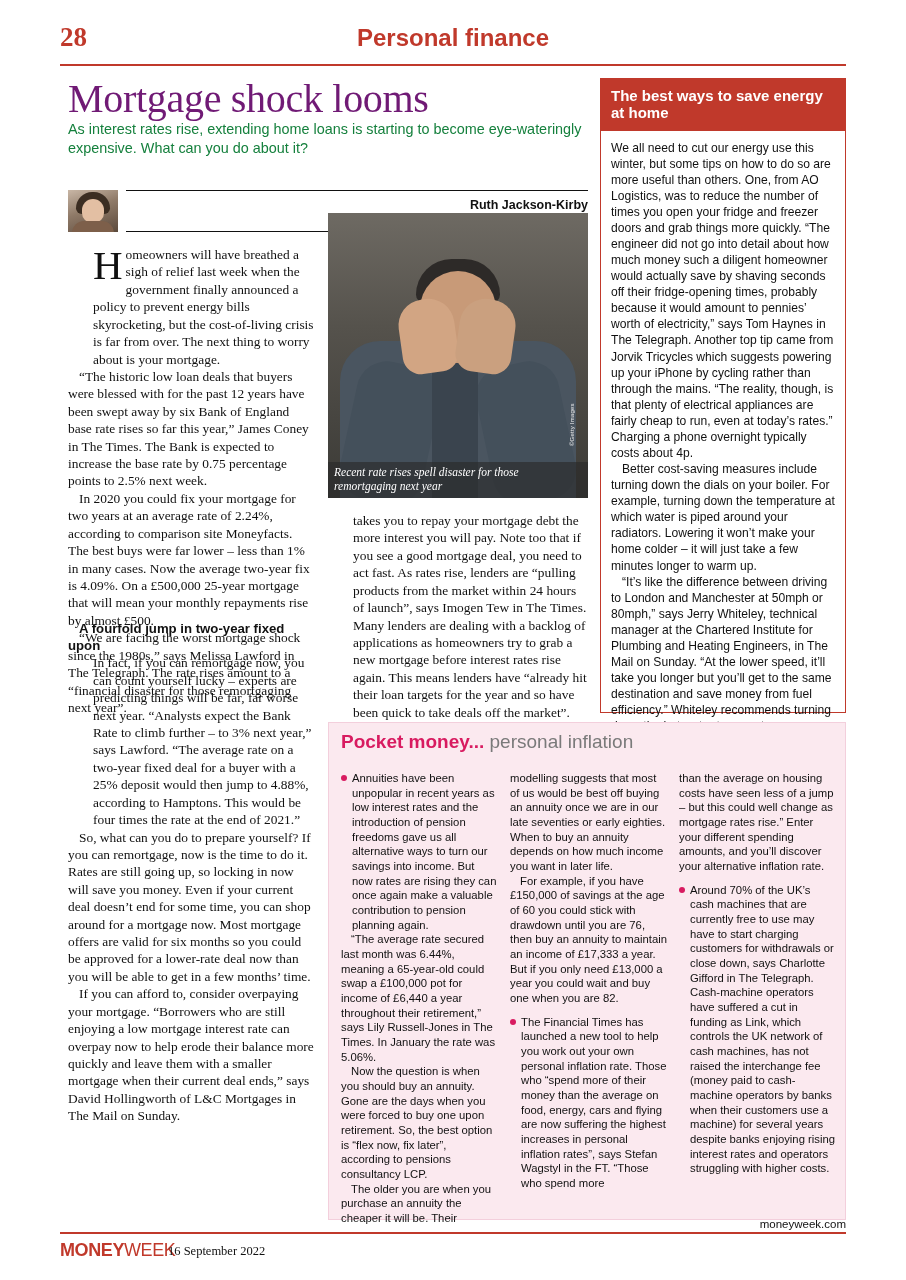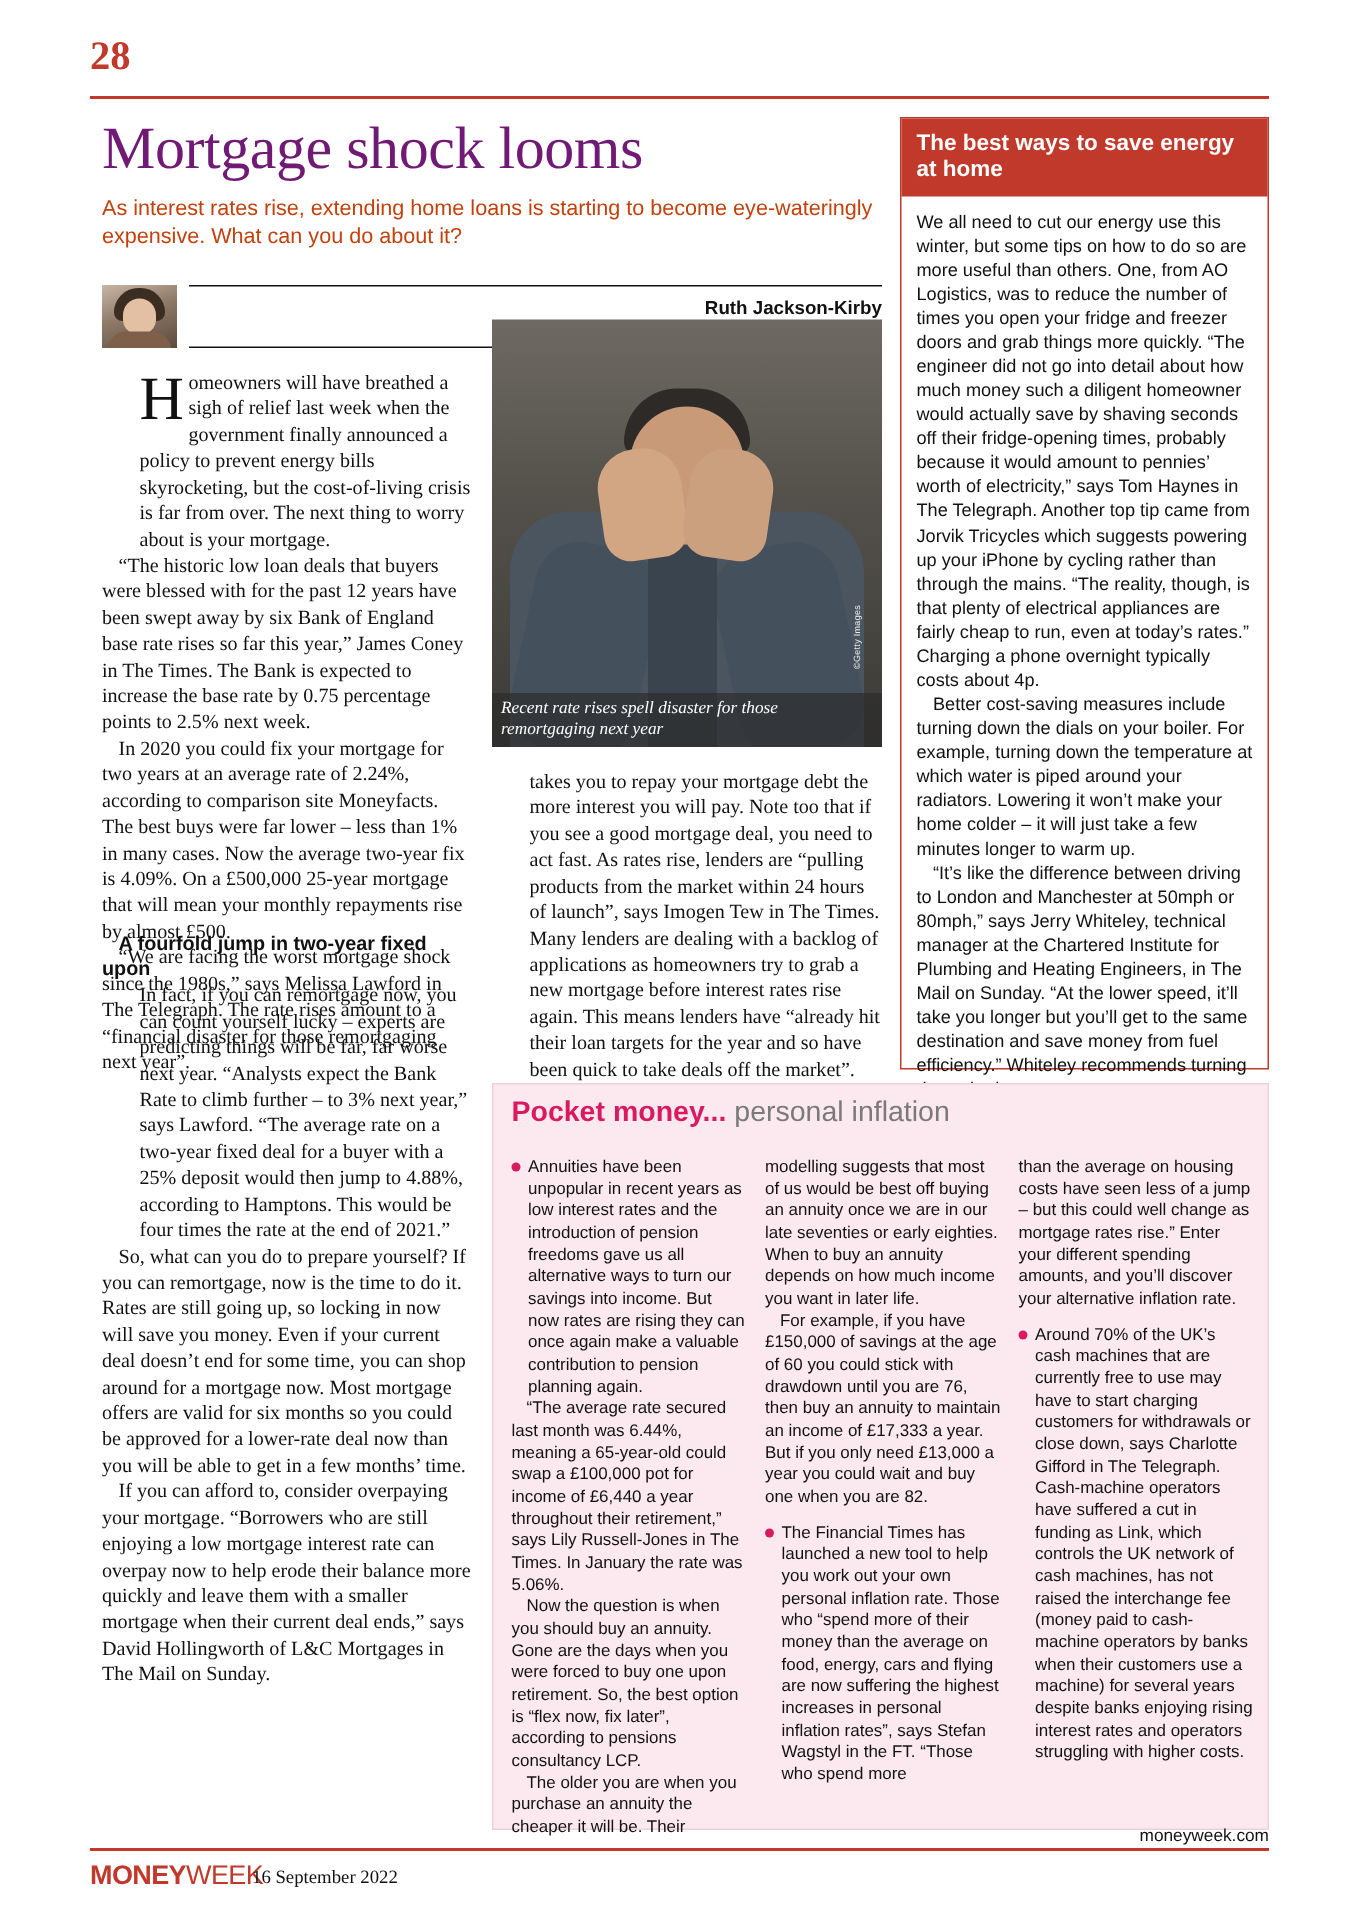--- a/index.html
+++ b/index.html
@@ -30,22 +30,22 @@
   }
 
   
   .headline {
     position:absolute; left:68px; top:78px; width:520px;
     font-family:Liberation Serif, serif;
     font-size: 40px; line-height:1.05; font-weight:400; color:#701a75;
     letter-spacing:-0.3px;
   }
   .standfirst {
-    position:absolute; left:68px; top:130px; width:520px;
-    font-size: 14.4px; line-height:1.32; color:#c2410c;
+    position:absolute; left:68px; top:120px; width:520px;
+    font-size: 14.4px; line-height:1.32; color:#15803d;
   }
   .byline-wrap {
     position:absolute; left:68px; top:190px; width:520px; height:42px;
   }
   .byline-photo {
     position:absolute; left:0; top:0; width:50px; height:42px;
     background: linear-gradient(160deg,#c9b7a6 0%,#8f7a68 45%,#5c4a3c 100%);
     overflow:hidden;
   }
   .byline-photo .hair {
@@ -208,20 +208,21 @@
     font-size:11.5px; color:#111;
   }
 </style>
 </head>
 <body>
 
 <div class="page">
 
   <div class="masthead">
     <div class="folio">28</div>
+    <div class="section-title">Personal finance</div>
   </div>
 
   <div class="headline">Mortgage shock looms</div>
   <div class="standfirst">As interest rates rise, extending home loans is starting to become eye-wateringly expensive. What can you do about it?</div>
 
   <div class="byline-wrap">
     <div class="byline-photo">
       <div class="hair"></div>
         <div class="face"></div>
         <div class="body"></div>

